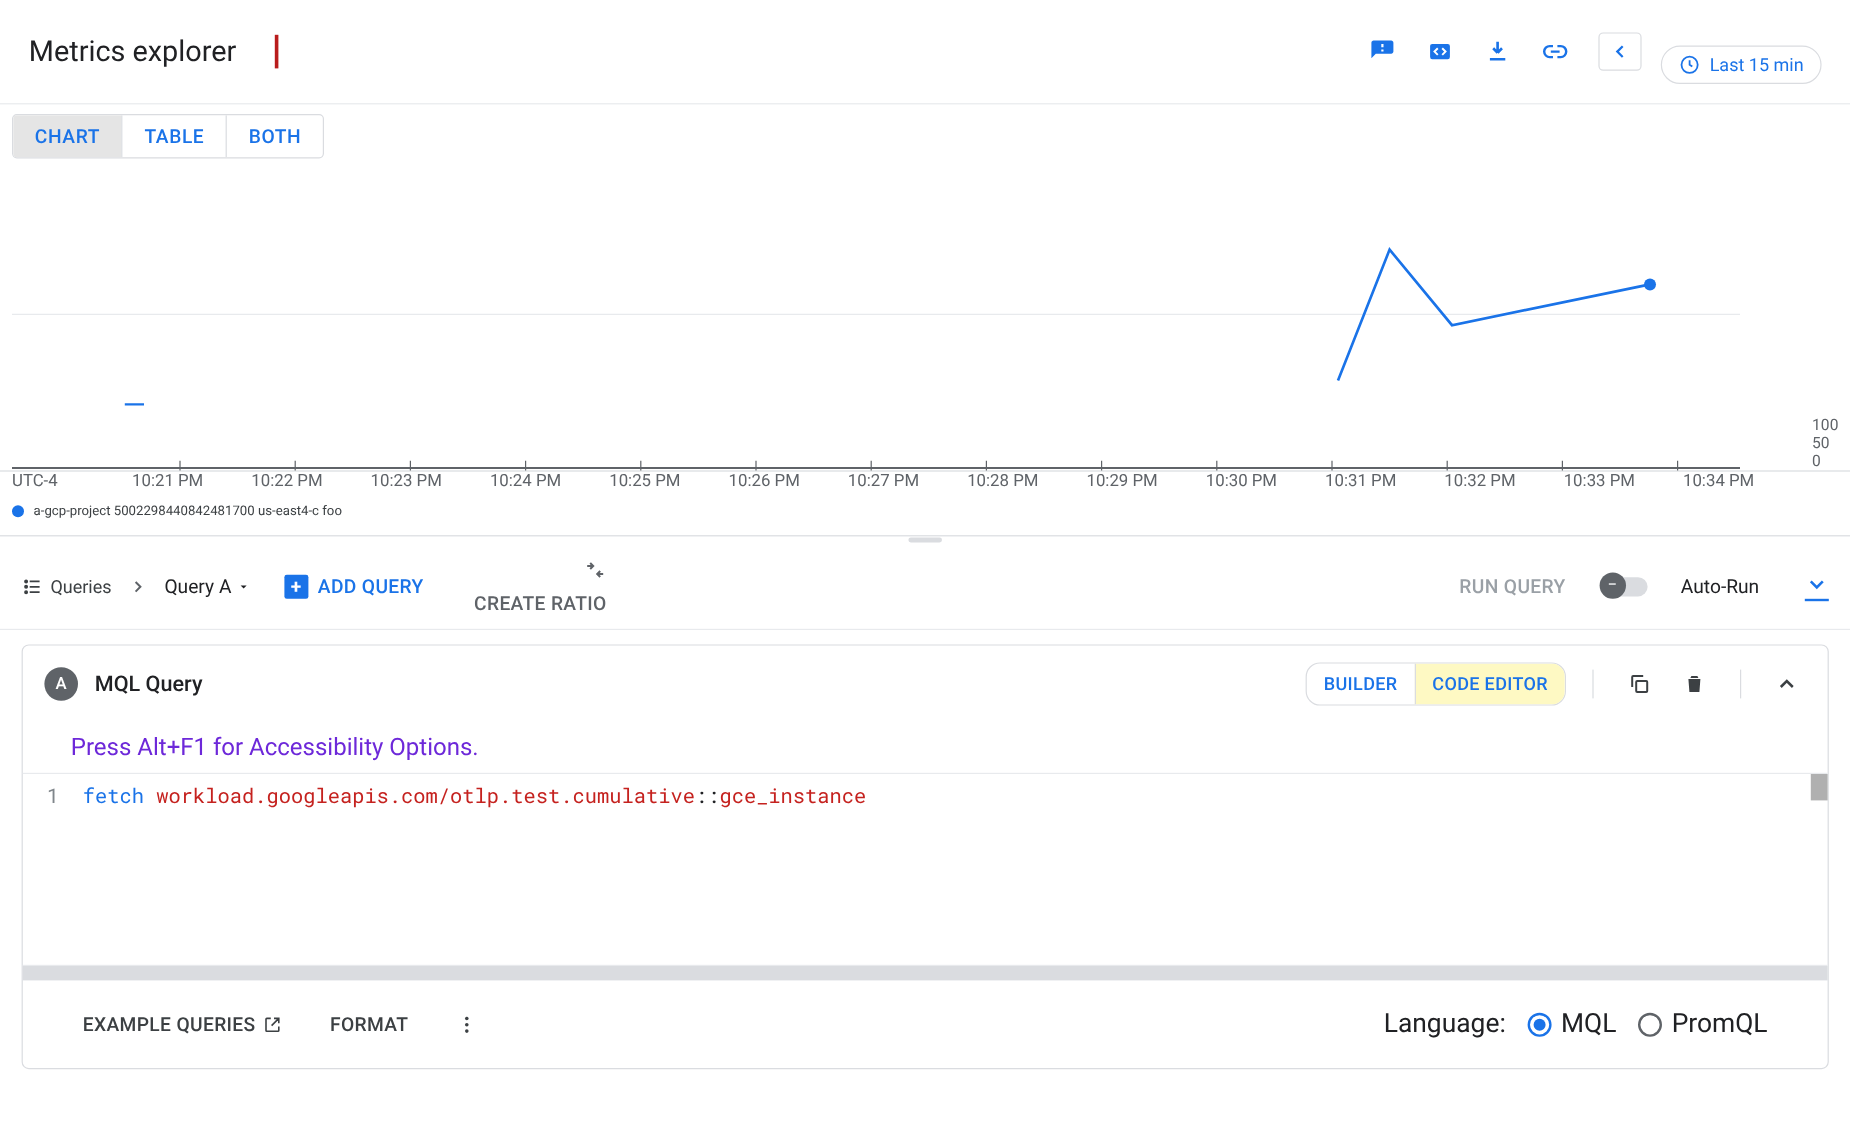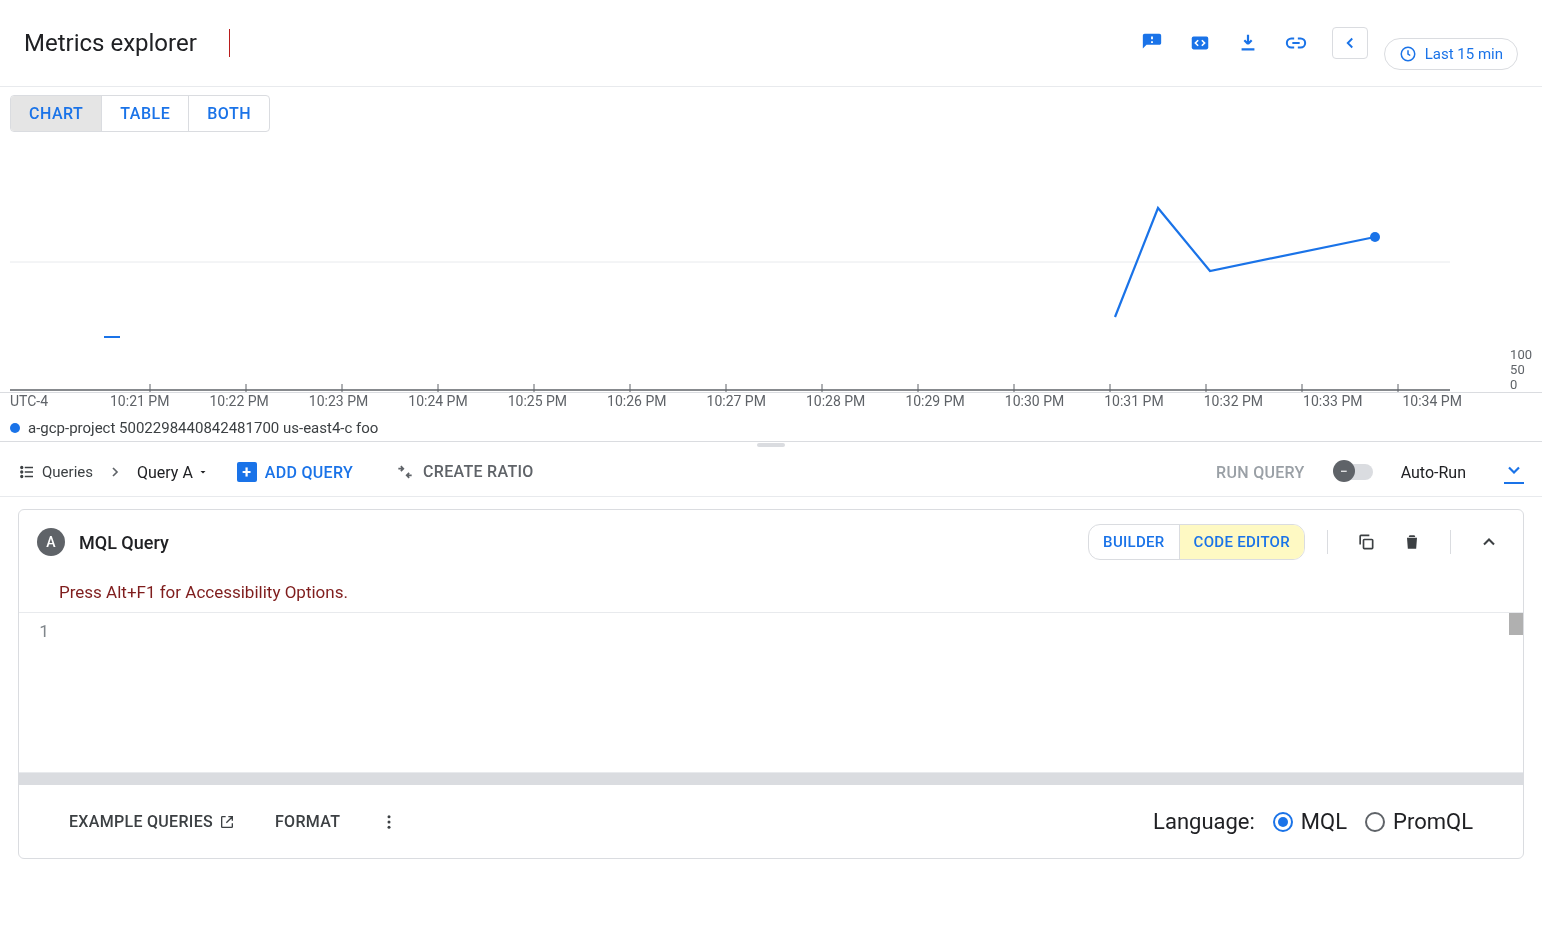--- a/index.html
+++ b/index.html
@@ -1,59 +1,59 @@
 <!DOCTYPE html>
 <html><head>
 <meta charset="utf-8">
 <style>
 * { box-sizing: border-box; margin: 0; padding: 0; }
 body { font-family: 'Google Sans', Roboto, Arial, sans-serif; background: #fff; color: #202124; font-size: 14px; width: 1542px; }
 .header { display: flex; align-items: center; justify-content: space-between; padding: 16px 24px; border-bottom: 1px solid #e8eaed; }
-.title { font-size: 24px; font-weight: 400; color: #202124; padding-right: 32px; border-right: 1px solid #b91c1c; }
+.title { font-size: 24px; font-weight: 400; color: #202124; padding-right: 32px; border-right: 3px solid #b91c1c; }
 .header-actions { display: flex; align-items: center; gap: 8px; }
 .icon-btn { width: 40px; height: 40px; display: flex; align-items: center; justify-content: center; cursor: pointer; color: #1a73e8; border-radius: 4px; }
 .time-range { display: flex; align-items: center; gap: 8px; border: 1px solid #dadce0; border-radius: 16px; padding: 6px 14px; color: #1a73e8; font-size: 15px; cursor: pointer; margin-left: 8px; margin-top: 22px; }
 .prev-btn { border: 1px solid #dadce0; border-radius: 4px; padding: 6px 8px; color: #1a73e8; cursor: pointer; display: flex; align-items: center; margin-left: 8px; }
 .view-tabs { display: flex; border: 1px solid #dadce0; border-radius: 4px; margin: 8px 0 0 10px; width: fit-content; overflow: hidden; }
 .view-tab { padding: 8px 18px; font-size: 16px; font-weight: 500; color: #1a73e8; cursor: pointer; letter-spacing: 0.5px; }
 .view-tab.active { background: #e5e5e5; }
 .view-tab + .view-tab { border-left: 1px solid #dadce0; }
 .chart-area { position: relative; padding: 0 80px 0 10px; border-bottom: 1px solid #dadce0; }
 .chart-svg { display: block; }
 .y-axis-labels { position: absolute; right: 10px; top: 0; display: flex; flex-direction: column; justify-content: flex-end; height: 260px; font-size: 13px; color: #5f6368; text-align: left; padding-top: 6px; }
 .x-axis-row { display: flex; align-items: flex-start; padding: 0 80px 4px 10px; font-size: 14px; color: #5f6368; }
 .tz { flex: 0 0 100px; }
 .x-ticks { flex: 1; display: flex; justify-content: space-between; }
-.legend-row { display: flex; align-items: center; gap: 8px; padding: 6px 10px 4px 10px; font-size: 15px; color: #3c4043; border-bottom: 1px solid #dadce0; }
+.legend-row { display: flex; align-items: center; gap: 8px; padding: 6px 10px 14px 10px; font-size: 11px; color: #3c4043; border-bottom: 1px solid #dadce0; }
 .legend-dot { width: 10px; height: 10px; border-radius: 50%; background: #1a73e8; }
 .drag-handle { height: 6px; display: flex; justify-content: center; align-items: center; }
 .drag-handle::after { content: ""; width: 28px; height: 4px; background: #dadce0; border-radius: 2px; }
 .query-bar { display: flex; align-items: center; padding: 12px 18px; gap: 14px; border-bottom: 1px solid #e8eaed; }
 .bc-item { display: flex; align-items: center; gap: 6px; color: #3c4043; font-size: 15px; }
 .bc-sep { color: #5f6368; }
 .dd { display: flex; align-items: center; gap: 4px; font-size: 16px; color: #202124; cursor: pointer; }
 .add-query { display: flex; align-items: center; gap: 8px; color: #1a73e8; font-weight: 500; font-size: 16px; letter-spacing: 0.3px; cursor: pointer; margin-left: 14px; }
 .add-plus { background: #1a73e8; color: #fff; width: 20px; height: 20px; display: flex; align-items: center; justify-content: center; border-radius: 2px; font-size: 16px; font-weight: bold; }
-.create-ratio { display: flex; align-items: flex-start; gap: 8px; color: #5f6368; font-weight: 500; font-size: 16px; letter-spacing: 0.3px; cursor: pointer; margin-left: 28px; }
+.create-ratio { display: flex; align-items: flex-end; gap: 8px; color: #5f6368; font-weight: 500; font-size: 16px; letter-spacing: 0.3px; cursor: pointer; margin-left: 28px; flex-direction: column; }
 .spacer { flex: 1; }
 .run-query { color: #9aa0a6; font-weight: 500; font-size: 16px; letter-spacing: 0.3px; margin-right: 16px; }
 .toggle { position: relative; width: 38px; height: 16px; background: #dadce0; border-radius: 10px; cursor: pointer; }
 .toggle-knob { position: absolute; left: -2px; top: -4px; width: 22px; height: 22px; background: #5f6368; border-radius: 50%; display: flex; align-items: center; justify-content: center; color: #fff; font-size: 14px; }
 .auto-run-label { font-size: 16px; color: #202124; margin-left: 14px; margin-right: 24px; }
 .expand-all { color: #1a73e8; border-bottom: 2px solid #1a73e8; padding-bottom: 2px; cursor: pointer; }
 .query-panel { margin: 12px 18px; border: 1px solid #dadce0; border-radius: 6px; background: #fff; }
 .panel-head { display: flex; align-items: center; padding: 14px 18px; gap: 14px; }
 .badge-circle { width: 28px; height: 28px; border-radius: 50%; background: #5f6368; color: #fff; display: flex; align-items: center; justify-content: center; font-weight: 500; }
 .panel-title { font-size: 18px; font-weight: 500; color: #202124; }
 .mode-switch { margin-left: auto; display: flex; border: 1px solid #dadce0; border-radius: 12px; overflow: hidden; }
 .mode-btn { padding: 8px 14px; font-size: 15px; font-weight: 500; color: #1a73e8; cursor: pointer; letter-spacing: 0.3px; }
 .mode-btn.active { background: #fef9c3; }
 .mode-btn + .mode-btn { border-left: 1px solid #dadce0; }
 .vdiv { width: 1px; height: 24px; background: #dadce0; margin: 0 8px; }
-.a11y-hint { padding: 8px 18px 10px 40px; font-size: 17px; color: #7f1d1d; }
+.a11y-hint { padding: 8px 18px 10px 40px; font-size: 20px; color: #6d28d9; }
 .editor-border-top { border-top: 1px solid #e8eaed; }
 .editor-border-bottom { border-bottom: 1px solid #e8eaed; }
 .editor { display: flex; font-family: 'Roboto Mono', Menlo, monospace; font-size: 17px; padding: 4px 0 130px 0; position: relative; }
 .gutter { width: 50px; text-align: center; color: #80868b; padding-top: 2px; }
 .codeline { padding-top: 2px; }
 .kw { color: #1a73e8; }
 .res { color: #c5221f; }
 .op { color: #202124; }
 .ident { color: #c5221f; }
 .editor-scroll { position: absolute; right: 0; top: 0; width: 14px; height: 22px; background: #b0b0b0; }
@@ -246,20 +246,25 @@
     <div class="icon-btn" style="width:32px;height:32px;color:#3c4043">
       <svg width="20" height="20" viewBox="0 0 24 24" fill="none" stroke="#3c4043" stroke-width="2.5">
           <path d="M6 15l6-6 6 6"></path>
         </svg>
     </div>
   </div>
   <div class="a11y-hint">Press Alt+F1 for Accessibility Options.</div>
   <div class="editor-border-top"></div>
   <div class="editor">
     <div class="gutter">1</div>
+    <div class="codeline">
+      <span class="kw">fetch</span>
+      <span> </span>
+      <span class="res">workload.googleapis.com/otlp.test.cumulative</span><span class="op">::</span><span class="ident">gce_instance</span>
+    </div>
     <div class="editor-scroll"></div>
   </div>
   <div class="editor-border-bottom"></div>
   <div class="scrollbar-track"></div>
   <div class="footer-bar">
     <div class="footer-link">
       <span>EXAMPLE QUERIES</span>
       <svg width="16" height="16" viewBox="0 0 24 24" fill="none" stroke="#3c4043" stroke-width="2">
           <path d="M14 4h6v6M20 4l-9 9M10 4H5a1 1 0 00-1 1v14a1 1 0 001 1h14a1 1 0 001-1v-5"></path>
         </svg>

